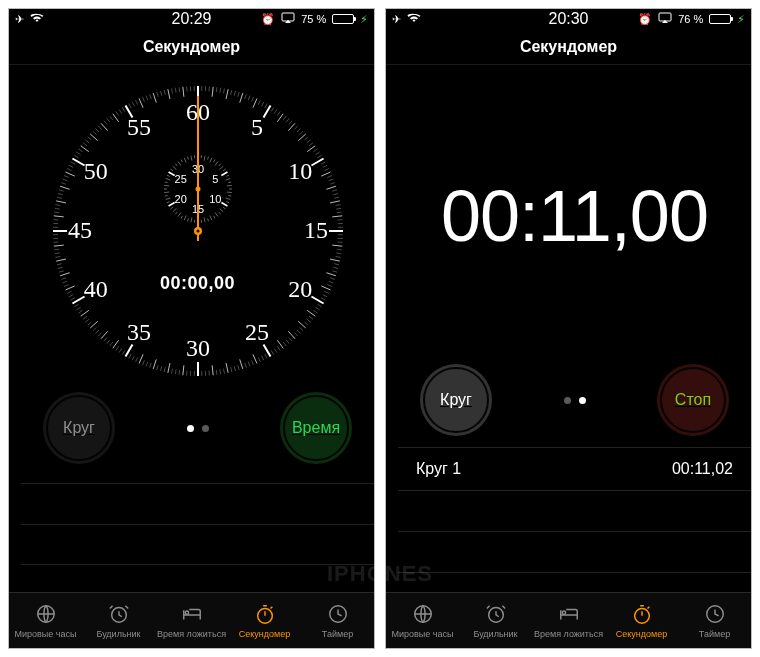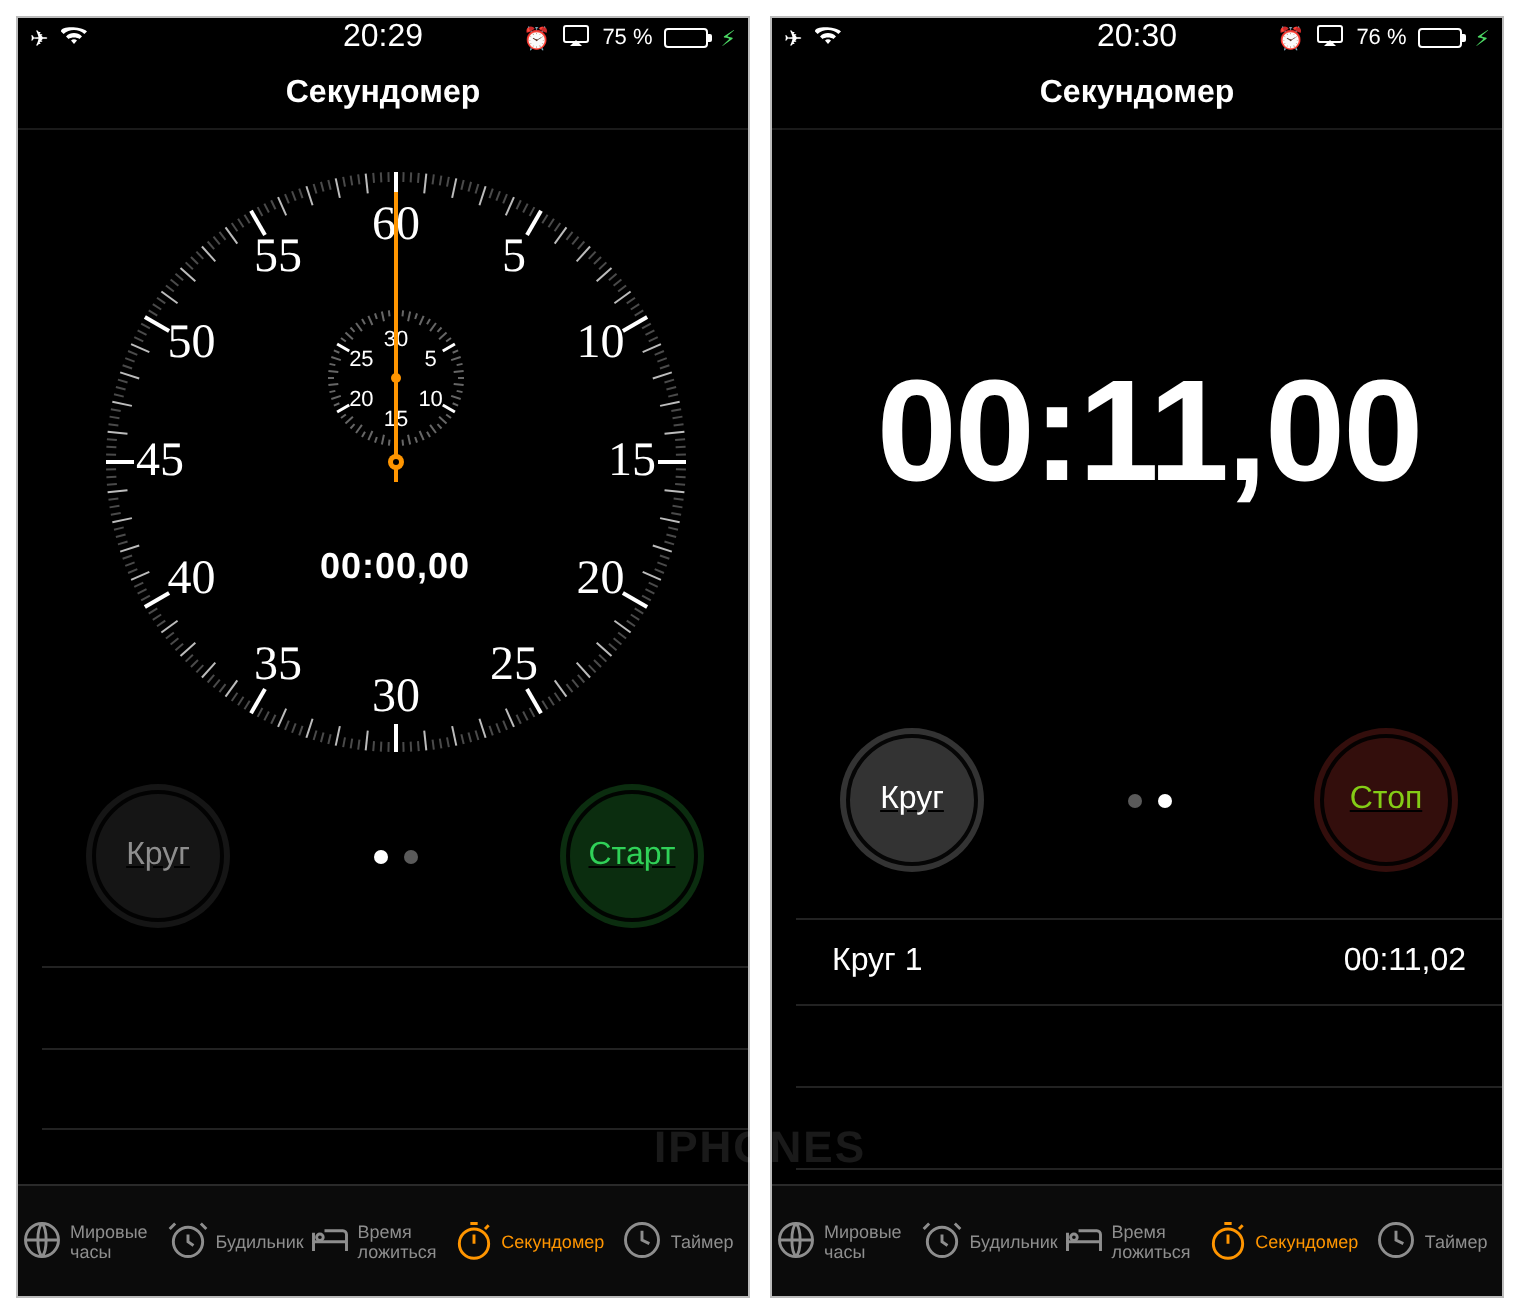--- a/index.html
+++ b/index.html
@@ -73,41 +73,41 @@
     border: 2px solid rgba(0,0,0,0.9);
   }
   .btn-lap-dim { background:#151515; color:#8e8e8e; }
   .btn-lap { background:#333; color:#fff; }
   .btn-start { background:#0b2d0f; color:#30d158; }
   .btn-stop { background:#330e0c; color:#84cc16;text-align:center; }
   .page-dots { display:flex; gap:8px; align-items:center; }
   .dot { width:7px; height:7px; border-radius:50%; background:#5a5a5a; }
   .dot.active { background:#fff; }
   
-  .laps { margin-top: 20px; }
+  .laps { margin-top: 8px; }
   .lap-row {
     display:flex; justify-content:space-between; padding:12px 18px;
     border-top: 0.5px solid #222; border-bottom:0.5px solid #222;
     color:#fff; font-size:16px;
   }
   .sep { height:0.5px; background:#222; margin-top: 16px; }
   .sep + .sep { margin-top: 40px; }
   
   .big-time {
-    color:#fff; text-align:center; font-weight:700;
+    color:#fff; text-align:center; font-weight:400;
     font-size:72px; margin-top: 110px; letter-spacing: -1px;
     font-variant-numeric: tabular-nums;
   }
   
   .tabbar {
     height: 56px; border-top: 0.5px solid #2a2a2a;
     display:flex; background:#0b0b0b;
   }
   .tab {
-    flex:1; display:flex; flex-direction:row; align-items:center; justify-content:center;
+    flex:1; display:flex; flex-direction:column; align-items:center; justify-content:center;
     gap:2px; color:#8e8e8e; font-size:9px;
   }
   .tab.active { color:#ff9500; }
   .tab svg { width:24px; height:22px; }
   .watermark {
     position:absolute; left:50%; bottom:70px; transform:translateX(-50%);
     font-size:22px; font-weight:700; color:rgba(255,255,255,0.1); letter-spacing:1px;
     pointer-events:none;
   }
 </style>
@@ -485,21 +485,21 @@
 
     <div class="btn-row">
       <div class="round-btn btn-lap-dim">
         <span>Круг</span>
       </div>
       <div class="page-dots">
         <span class="dot active"></span>
         <span class="dot"></span>
       </div>
       <div class="round-btn btn-start">
-        <span>Старт</span>
+        <span>Время</span>
       </div>
     </div>
 
     <div class="sep"></div>
     <div class="sep"></div>
     <div class="sep"></div>
   </div>
 
   <div class="tabbar" id="tabbar-left">
       <div class="tab">

